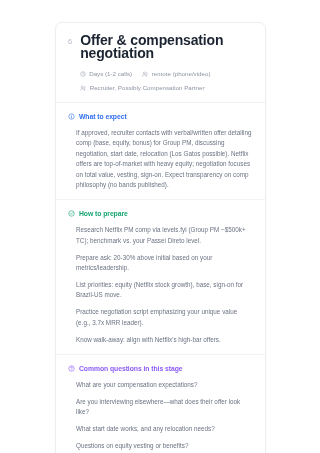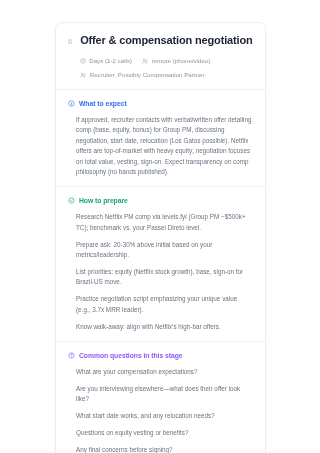--- a/index.html
+++ b/index.html
@@ -40,21 +40,21 @@
   .step-num {
     font-size: 7.5px;
     color: #b7bcc6;
     line-height: 13px;
     flex: 0 0 auto;
     padding-top: 1px;
     font-weight: 400;
   }
   .header-body { flex: 1 1 auto; min-width: 0; }
   .card-title {
-    font-size: 11px;
+    font-size: 14px;
     font-weight: 700;
     color: #1b2431;
     letter-spacing: -0.15px;
     line-height: 13px;
     margin-bottom: 9px;
   }
   .meta-row {
     display: flex;
     flex-wrap: wrap;
     align-items: center;

